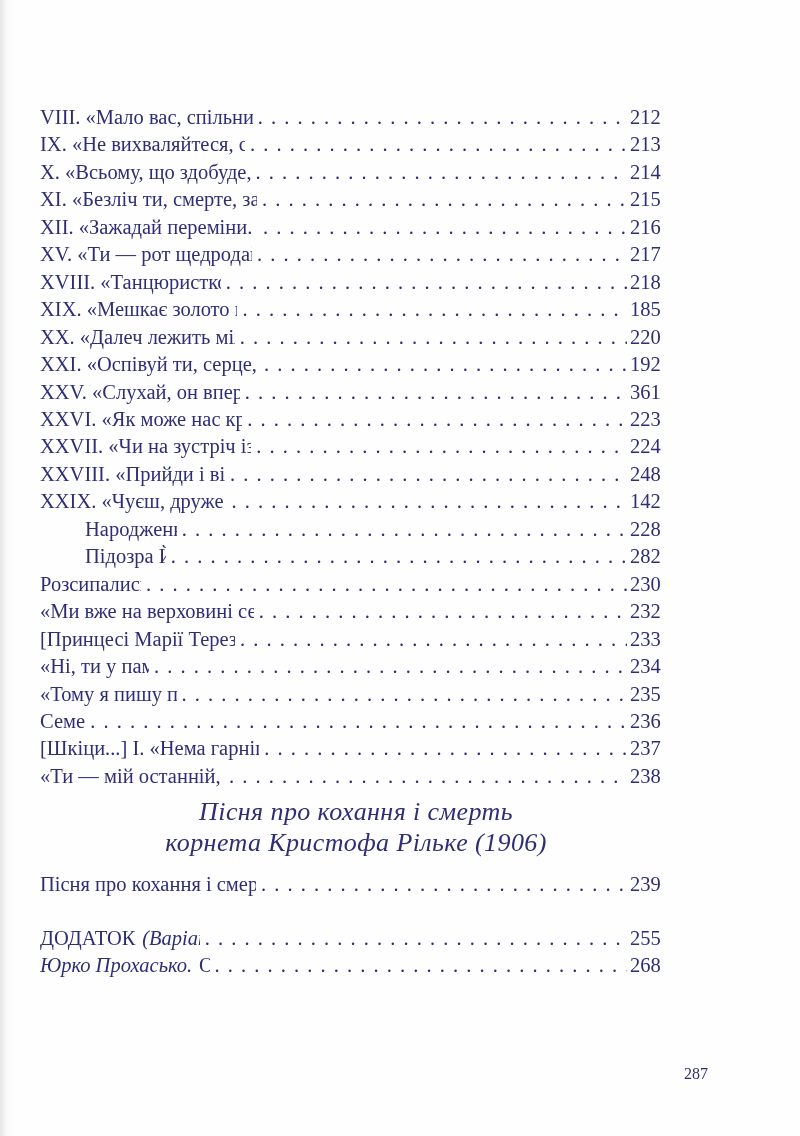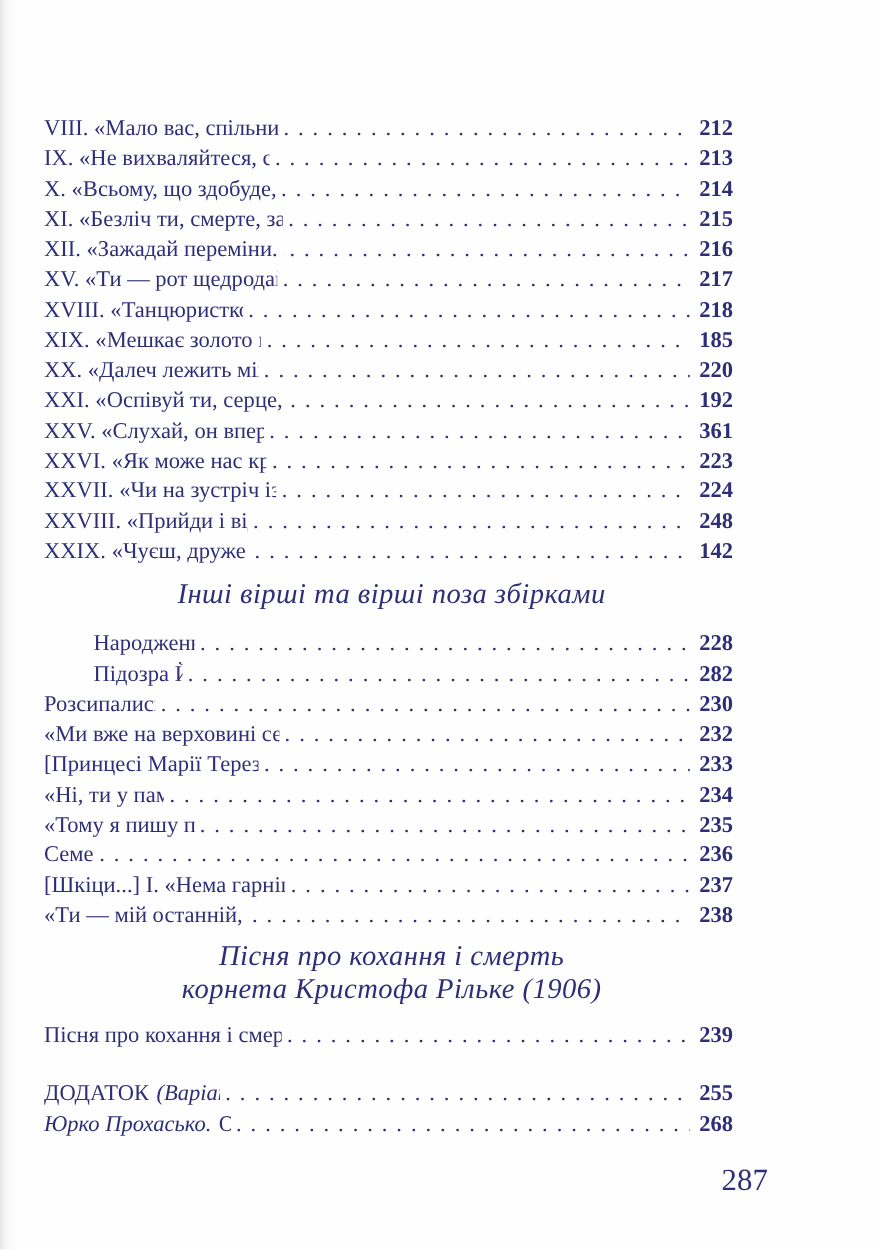--- a/index.html
+++ b/index.html
@@ -49,22 +49,21 @@
     margin: 0 3px 0 5px;
     min-width: 0;
   }
   .toc-dots::after {
     content: ". . . . . . . . . . . . . . . . . . . . . . . . . . . . . . . . . . . . . . . . . . . . . . . . . . . . . . . . . . . .";
     letter-spacing: 1.5px;
   }
   .toc-page {
     flex: 0 0 auto;
     min-width: 42px;
-    text-align: center;
-    font-weight: bold;
+    text-align: left;
   }
   .section-heading {
     font-size: 26px;
     font-style: italic;
     font-weight: normal;
     text-align: center;
     letter-spacing: 0.4px;
     line-height: 30.5px;
     margin: 9px 0 17px 0;
   }
@@ -74,22 +73,22 @@
     line-height: 27.45px;
     letter-spacing: 5.5px;
     word-spacing: 7px;
   }
   .appendix { margin-top: 26px; }
   .italic { font-style: italic; }
   .part2 { margin-left: 0.33em; }
   .folio {
     position: absolute;
     top: 1062px;
-    right: 102px;
-    font-size: 28px;
+    right: 92px;
+    font-size: 16px;
     line-height: 24px;
   }
 </style>
 </head>
 <body>
 
 <div class="page">
   <div class="content toc">
 
     <div class="toc-list first">
@@ -178,21 +177,20 @@
           <span class="toc-page">248</span>
         </div>
 
         <div class="toc-row">
           <span class="toc-label">XXIX. «Чуєш, друже незліченних далів...»</span>
           <span class="toc-dots"></span>
           <span class="toc-page">142</span>
         </div>
       </div>
 
-    <h2 class="section-heading">Інші вірші та вірші поза збірками</h2>
 
 
     <div class="toc-list">
 
         <div class="toc-row indent">
           <span class="toc-label">Народження Марії</span>
           <span class="toc-dots"></span>
           <span class="toc-page">228</span>
         </div>
 

